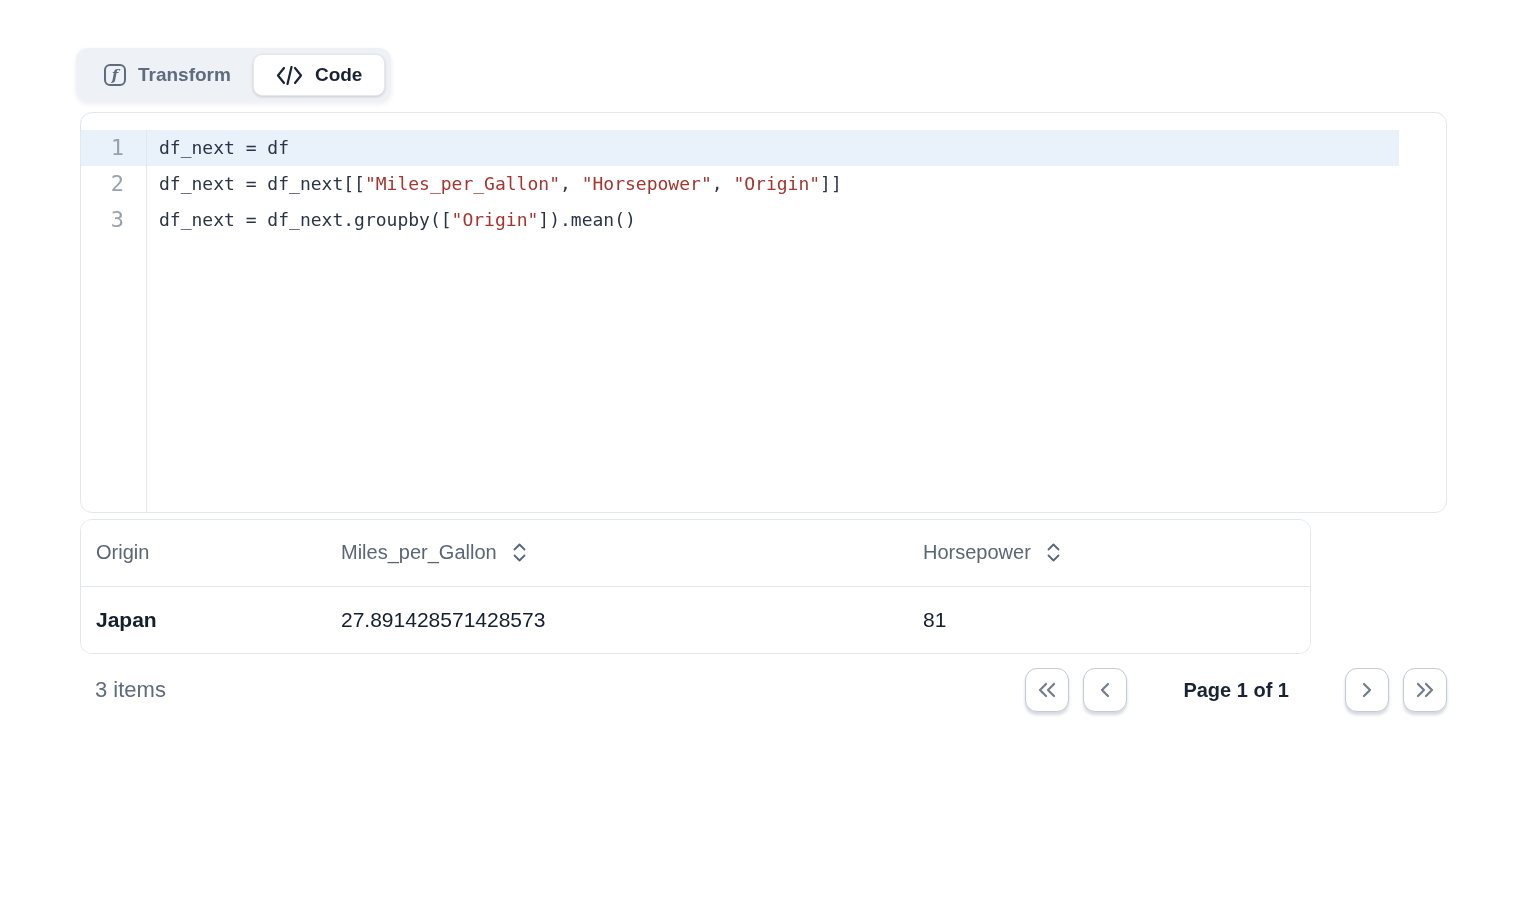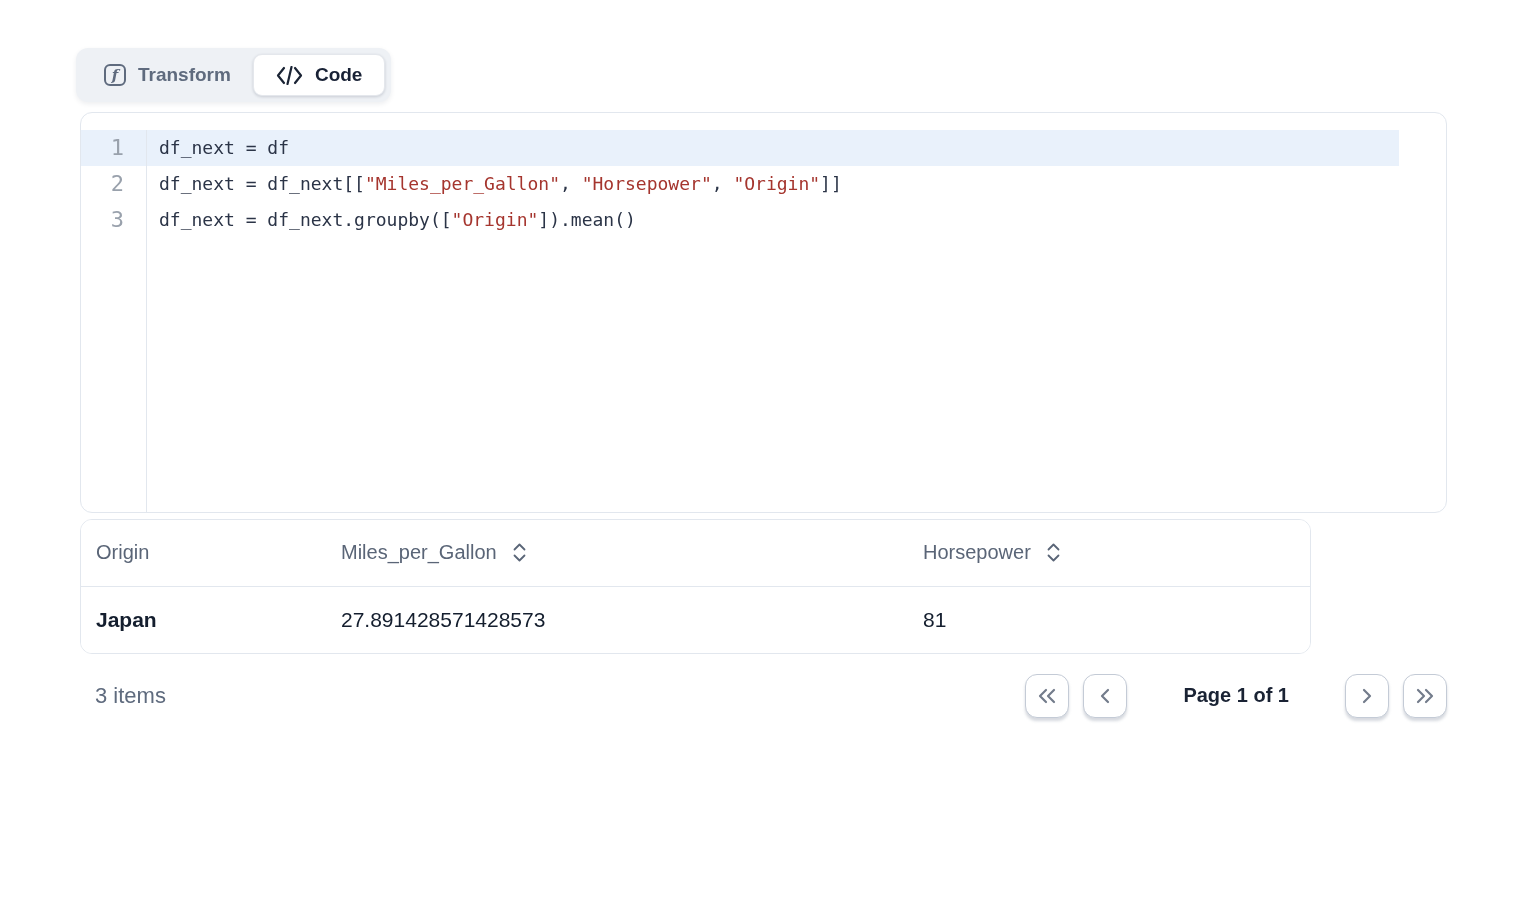--- a/index.html
+++ b/index.html
@@ -92,21 +92,21 @@
   .pg-btn {
     width: 44px; height: 44px;
     display: inline-flex; align-items: center; justify-content: center;
     background: #fff; border: 1.5px solid #c4cbd6; border-radius: 12px;
     box-shadow: 0 3px 3px rgba(148,156,170,0.38);
     cursor: pointer;
   }
   .pg-btn + .pg-btn { margin-left: 14px; }
   .page-label {
     font-size: 20px; font-weight: 600; color: #1a2334;
-    margin: 16px 56px; white-space: nowrap;
+    margin: 10px 56px; white-space: nowrap;
   }
   svg { display: block; }
 </style>
 </head>
 <body>
 
 
 
 
 <div class="segmented">

